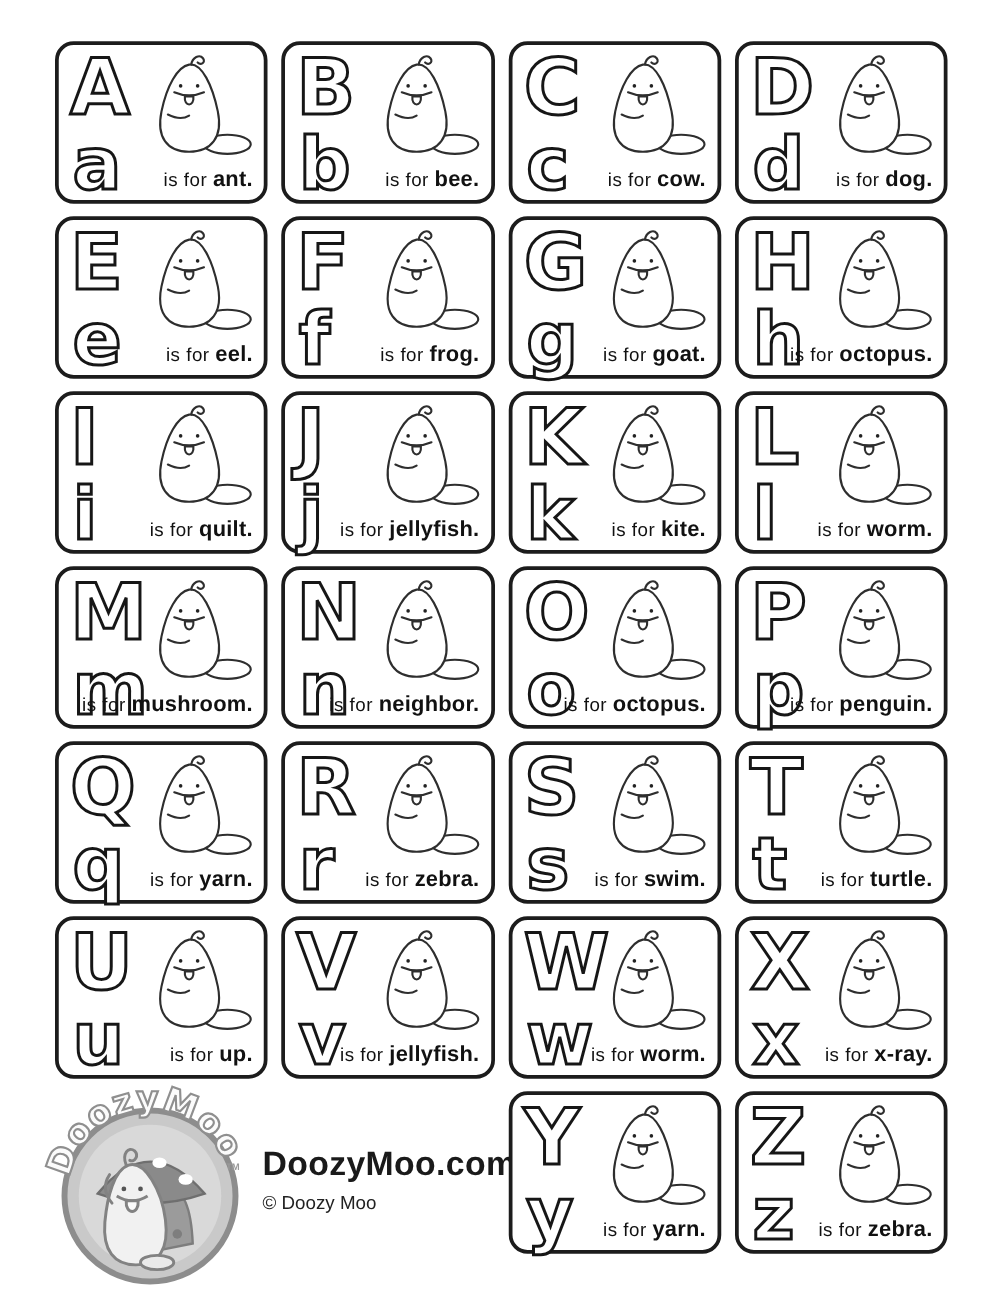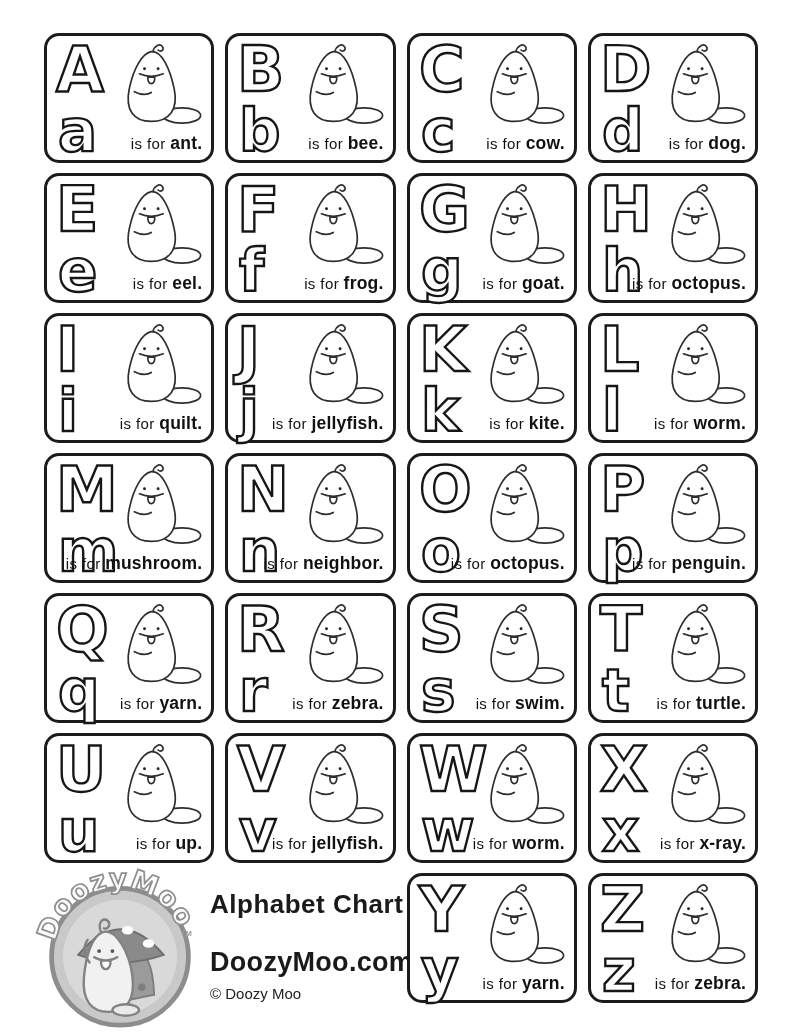--- a/index.html
+++ b/index.html
@@ -351,21 +351,20 @@
         <path d="M60 88 C59 100 71 100 70 88 Z" fill="#fafafa" stroke="#828282" stroke-width="2.5"></path>
         <path d="M48 90 Q38 78 46 66" fill="none" stroke="#828282" stroke-width="2.5" stroke-linecap="round"></path>
         <ellipse cx="86" cy="140" rx="14" ry="6" fill="#eaeaea" stroke="#828282" stroke-width="2.5"></ellipse>
       </g>
 
       <path id="dm-arc" d="M 12 86 A 66 66 0 0 1 146 72" fill="none"></path>
       <text class="logo-arc-text"><textPath href="#dm-arc" startOffset="50%" text-anchor="middle">DoozyMoo</textPath></text>
       <text class="logo-tm" x="144" y="62">TM</text>
     </svg>
     <div class="brand-text">
-      <div class="brand-title">Alphabet Chart</div>
       <div class="brand-site">DoozyMoo.com</div>
       <div class="brand-copy">© Doozy Moo</div>
     </div>
   </div>
 
 <div class="cell">
     <svg class="letters" viewBox="0 0 58 124">
       <text class="up" x="2" y="52">Y</text>
       <text class="lo" x="4" y="112">y</text>
     </svg>

